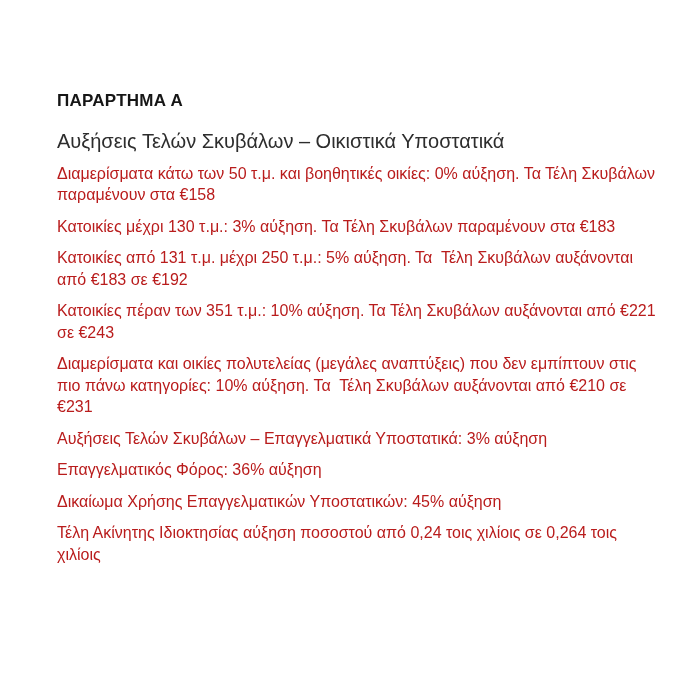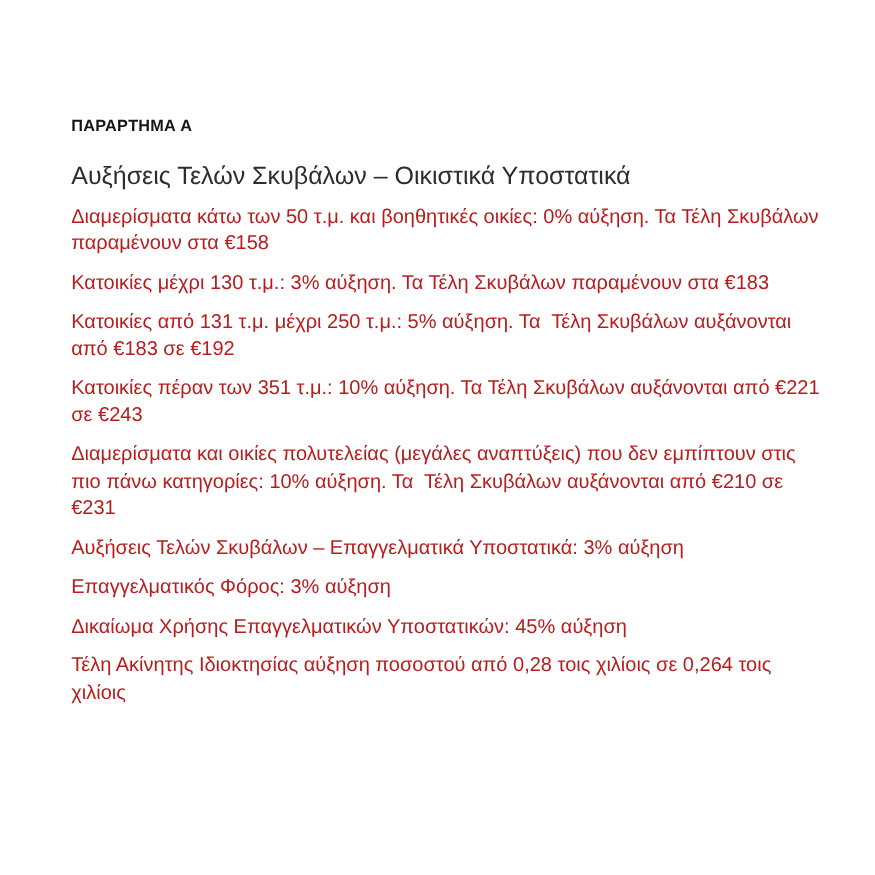--- a/index.html
+++ b/index.html
@@ -14,21 +14,21 @@
     font-family: "Liberation Sans", "DejaVu Sans", sans-serif;
   }
   .page {
     box-sizing: border-box;
     width: 700px;
     height: 700px;
     padding: 90px 40px 0 57px;
     background: #ffffff;
   }
   .doc-heading {
-    font-size: 13px;
+    font-size: 17px;
     font-weight: bold;
     line-height: 22px;
     color: #161616;
     margin: 0 0 19px 0;
     letter-spacing: 0.2px;
   }
   .doc-subtitle {
     font-size: 20px;
     line-height: 21.5px;
     color: #2d2d2d;
@@ -62,19 +62,19 @@
 
   <p class="doc-paragraph">Κατοικίες πέραν των 351 τ.μ.: 10% αύξηση. Τα Τέλη Σκυβάλων αυξάνονται από €221
 σε €243</p>
 
   <p class="doc-paragraph">Διαμερίσματα και οικίες πολυτελείας (μεγάλες αναπτύξεις) που δεν εμπίπτουν στις
 πιο πάνω κατηγορίες: 10% αύξηση. Τα  Τέλη Σκυβάλων αυξάνονται από €210 σε
 €231</p>
 
   <p class="doc-paragraph">Αυξήσεις Τελών Σκυβάλων – Επαγγελματικά Υποστατικά: 3% αύξηση</p>
 
-  <p class="doc-paragraph">Επαγγελματικός Φόρος: 3% αύξηση</p>
+  <p class="doc-paragraph">Επαγγελματικός Φόρος: 36% αύξηση</p>
 
   <p class="doc-paragraph">Δικαίωμα Χρήσης Επαγγελματικών Υποστατικών: 45% αύξηση</p>
 
-  <p class="doc-paragraph">Τέλη Ακίνητης Ιδιοκτησίας αύξηση ποσοστού από 0,28 τοις χιλίοις σε 0,264 τοις
+  <p class="doc-paragraph">Τέλη Ακίνητης Ιδιοκτησίας αύξηση ποσοστού από 0,24 τοις χιλίοις σε 0,264 τοις
 χιλίοις</p>
 </div>
 
 </body></html>

